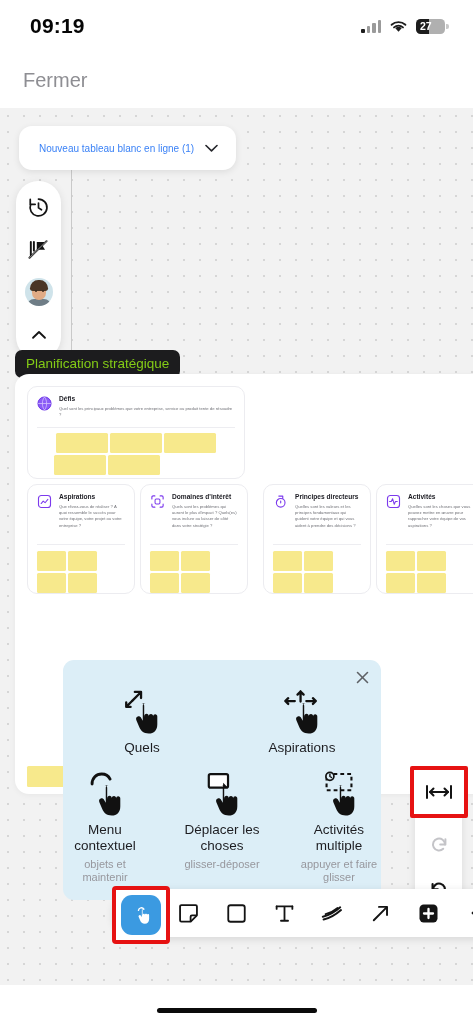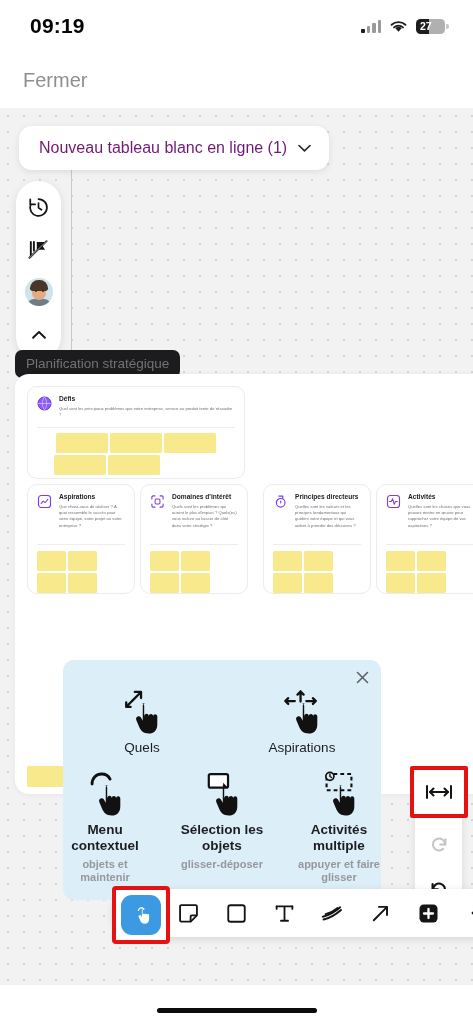--- a/index.html
+++ b/index.html
@@ -53,21 +53,21 @@
     overflow: hidden;
   }
 
   
   .board-pill {
     position: absolute; top: 18px; left: 19px; height: 44px;
     background: #fff; border-radius: 13px; display: flex; align-items: center;
     padding: 0 18px 0 20px; gap: 11px;
     box-shadow: 0 2px 7px rgba(0,0,0,.09);
   }
-  .board-pill .t { font-size: 16px; color: #701a75; white-space: nowrap; text-align: center; }
+  .board-pill .t { font-size: 10px; color: #3b82f6; white-space: nowrap; text-align: center; }
   .chev-d { width: 13px; height: 8px; }
 
   
   .vdiv { position: absolute; left: 71px; top: 58px; width: 1px; height: 250px; background: #c9c9c9; }
 
   
   .rail {
     position: absolute; left: 16px; top: 73px; width: 45px; border-radius: 22px;
     background: #fff; box-shadow: 0 2px 8px rgba(0,0,0,.10);
     display: flex; flex-direction: column; align-items: center;
@@ -83,21 +83,21 @@
   .avatar .face { position: absolute; left: 7px; top: 7px; width: 14px; height: 15px;
     background: #e0ab85; border-radius: 7px 7px 8px 8px; }
   .avatar .body { position: absolute; left: 2px; bottom: 0; width: 24px; height: 7px;
     background: #6f7d86; border-radius: 10px 10px 0 0; }
   .avatar .eye { position: absolute; width: 2px; height: 2px; background: #3a2a1c; border-radius: 50%; top: 12px; }
   .avatar .eye.l { left: 10px; } .avatar .eye.r { left: 17px; }
 
   
   .tooltip {
     position: absolute; left: 15px; top: 242px; background: #1c1c1e;
-    color: #737373; font-size: 13.5px; border-radius: 7px; padding: 6px 11px 7px;
+    color: #84cc16; font-size: 13.5px; border-radius: 7px; padding: 6px 11px 7px;
     white-space: nowrap;
   }
 
   
   .board {
     position: absolute; left: 15px; top: 266px; width: 700px; height: 420px;
     background: #ffffff; border-radius: 14px;
     box-shadow: 0 1px 6px rgba(0,0,0,.05);
   }
   .card {
@@ -117,21 +117,21 @@
   .res-label { position: absolute; display: flex; gap: 7px; align-items: flex-start; }
 
   
   .gpop {
     position: absolute; left: 78px; top: 660px; width: 318px; height: 240px;
     background: #dceef7; border-radius: 11px;
   }
   .gpop-close { position: absolute; right: 10px; top: 9px; width: 17px; height: 17px; }
   .grow { display: flex; justify-content: center; }
   .grow1 { padding-top: 28px; gap: 62px; }
-  .grow2 { padding-top: 14px; gap: 33px; font-weight: bold; }
+  .grow2 { padding-top: 14px; gap: 33px; }
   .gitem { width: 98px; display: flex; flex-direction: column; align-items: center; }
   .gicon { height: 50px; display: flex; align-items: center; justify-content: center; }
   .glabel { font-size: 13.5px; color: #1d1d21; text-align: center; line-height: 1.2; margin-top: 2px; }
   .gsub { font-size: 11px; color: #97979d; text-align: center; line-height: 1.25; margin-top: 3px; }
 
   
   .rctl {
     position: absolute; right: 11px; top: 665px; width: 47px;
     background: #fff; border-radius: 23px; box-shadow: 0 2px 8px rgba(0,0,0,.10);
     display: flex; flex-direction: column; align-items: center; padding: 12px 0; gap: 18px;
@@ -401,21 +401,21 @@
           <div class="gsub">objets et maintenir</div>
         </div>
         <div class="gitem">
           <div class="gicon">
             <svg viewBox="0 0 46 50" width="44" height="48">
               <path d="M11 3.2h16.5c1 0 1.8.8 1.8 1.8v10.5c0 1-.8 1.8-1.8 1.8H11c-1 0-1.8-.8-1.8-1.8V5c0-1 .8-1.8 1.8-1.8z" fill="#fff" stroke="#111" stroke-width="2.3" stroke-linejoin="round"></path>
               <path d="M24.2 17.3h5.1l-5.1-5.1z" fill="#111"></path>
               <path d="M22.6 14.8c1.6 0 2.7 1.2 2.7 2.7v11.6c0-2 1-3.2 2.5-3.2 1.4 0 2.3 1 2.3 2.6 0-1.6 1-2.5 2.3-2.5 1.4 0 2.3 1 2.3 2.5 0-1.3.9-2.2 2.1-2.2 1.3 0 2.2 1 2.2 2.4v8c0 6.3-3.5 9.8-9 9.8-5.4 0-8.2-2.6-10-7l-3-7.3c-.6-1.6.1-3 1.6-3.6 1.3-.5 2.6 0 3.4 1.4l1.8 3V17.5c0-1.5 1.1-2.7 2.8-2.7z" fill="#111"></path>
             </svg>
           </div>
-          <div class="glabel">Sélection les objets</div>
+          <div class="glabel">Déplacer les choses</div>
           <div class="gsub">glisser-déposer</div>
         </div>
         <div class="gitem">
           <div class="gicon">
             <svg viewBox="0 0 46 50" width="44" height="48">
               <rect x="10" y="3" width="26" height="17" fill="none" stroke="#111" stroke-width="2.2" stroke-dasharray="4 3.2"></rect>
               <circle cx="13.5" cy="5.5" r="4.2" fill="#dceef7" stroke="#111" stroke-width="1.8"></circle>
               <path d="M13.5 3.2v2.4l1.7 1.1" stroke="#111" stroke-width="1.5" fill="none" stroke-linecap="round"></path>
               <path d="M22.6 14.8c1.6 0 2.7 1.2 2.7 2.7v11.6c0-2 1-3.2 2.5-3.2 1.4 0 2.3 1 2.3 2.6 0-1.6 1-2.5 2.3-2.5 1.4 0 2.3 1 2.3 2.5 0-1.3.9-2.2 2.1-2.2 1.3 0 2.2 1 2.2 2.4v8c0 6.3-3.5 9.8-9 9.8-5.4 0-8.2-2.6-10-7l-3-7.3c-.6-1.6.1-3 1.6-3.6 1.3-.5 2.6 0 3.4 1.4l1.8 3V17.5c0-1.5 1.1-2.7 2.8-2.7z" fill="#111"></path>
             </svg>

